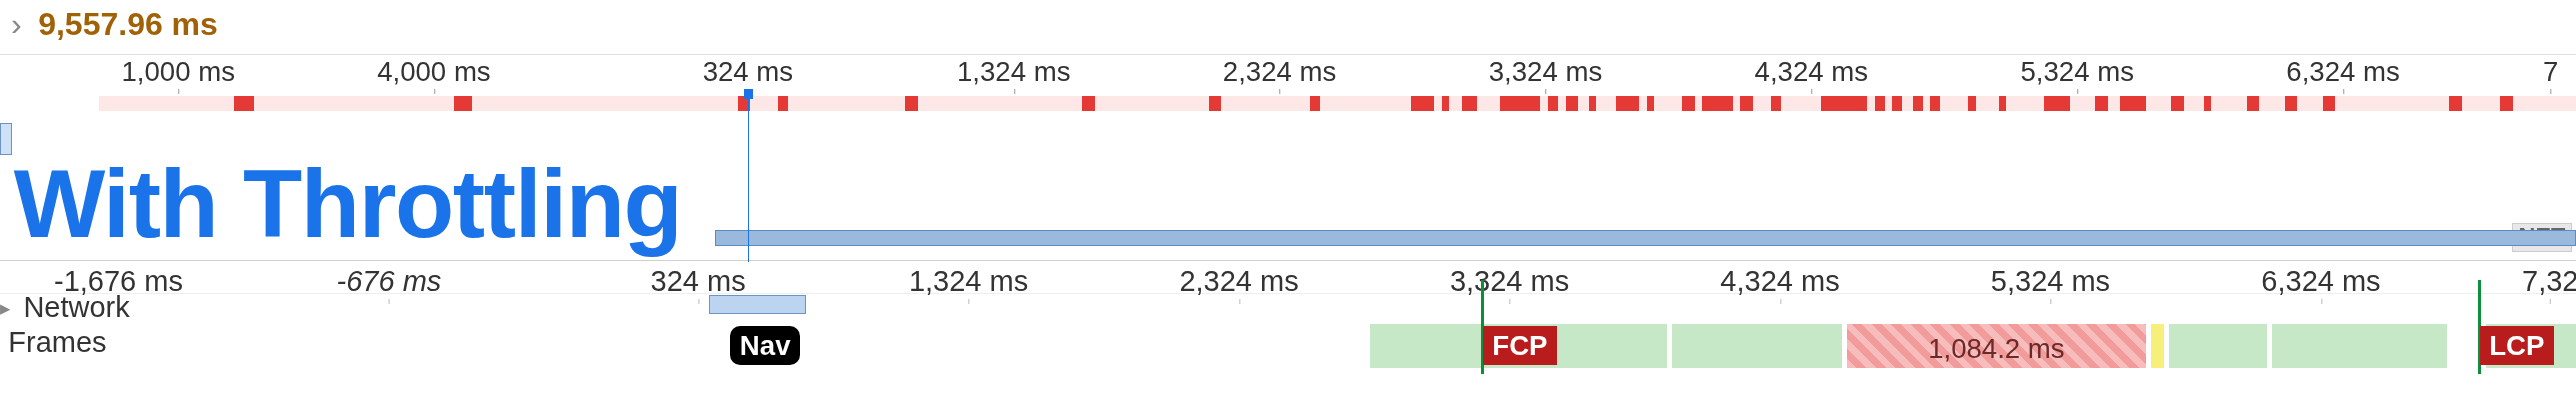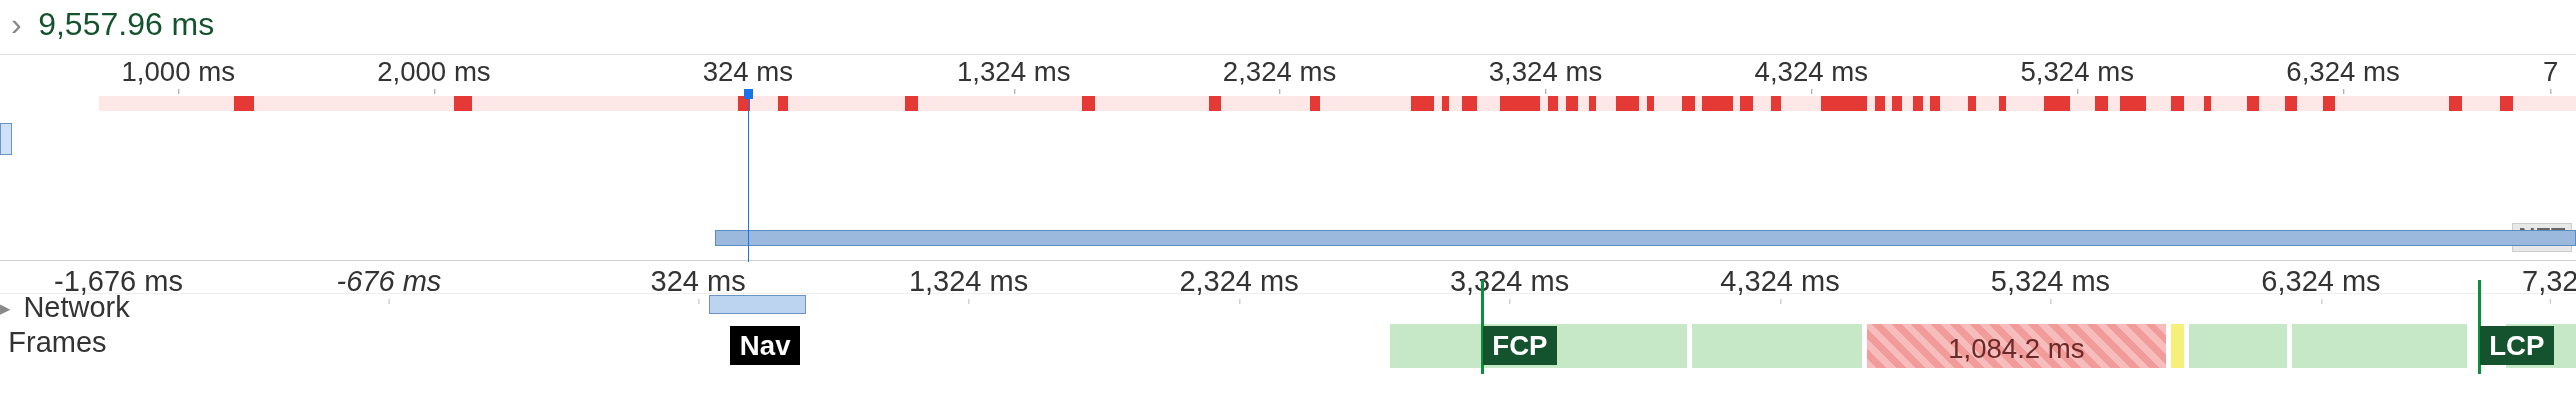--- a/index.html
+++ b/index.html
@@ -2,21 +2,21 @@
 <html style="font-size:11px"><head>
 <meta charset="utf-8">
 <style>
   * { box-sizing: border-box; margin: 0; padding: 0; }
   html, body { width: 2576px; height: 418px; font-family: -apple-system, BlinkMacSystemFont, "Segoe UI", Helvetica, Arial, sans-serif; background: #fff; overflow: hidden; }
   .wrap { position: relative; width: 2576px; height: 418px; }
 
   
   .breadcrumb { display: flex; align-items: center; gap: 16.5px; padding: 5.5px 11px 11px 11px; font-size: 32px; color: #333; }
   .breadcrumb .chev { color: #888; font-weight: 400; }
-  .breadcrumb .sel { color: #14532d; font-weight: 400; }
+  .breadcrumb .sel { color: #a16207; font-weight: 700; }
 
   
   .overview { position: relative; width: 100%; height: 207px; border-top: 0.7px solid #e0e0e0; border-bottom: 0.7px solid #d0d0d0; padding-left: 44px; }
   .ov-ruler { position: relative; height: 39px; width: 100%; }
   .ov-ruler .tick { position: absolute; top: 1.4px; font-size: 27.6px; color: #333; transform: translateX(-50%); white-space: nowrap; }
   .ov-ruler .tick::after { content:""; position:absolute; left:50%; top:33px; width:0.7px; height:5.5px; background:#999; }
 
   .ov-body { position: relative; height: 168px; width: 100%; }
   .longtask-row { position: absolute; top: 0; left: 0; right: 0; height: 20.7px; }
   .longtask-bg { position: absolute; left: 55px; right: 0; top: 2.8px; height: 15px; background: #fde7e7; }
@@ -42,47 +42,47 @@
   .dt-ruler .tick::after { content:""; position:absolute; left:50%; top:34px; width:0.7px; height:5.5px; background:#bbb; }
 
   .dt-rows { position: relative; }
   .row-label { position: absolute; left: 8.3px; font-size: 29px; color: #333; }
   .disclosure { position:absolute; left:0px; color:#888; font-size:20.7px; }
   .network-row { position: relative; height: 26px; }
   .net-slim { position: absolute; left: 709px; width: 97px; top: 1.4px; height: 19.3px; background: #bcd4f0; border: 1.4px solid #6b93c4; }
 
   .frames-row { position: relative; height: 54px; }
   .marker-line { position: absolute; top: -40px; bottom: 0; width: 2.8px; background: #0a8f3c; }
-  .frame-block { position: absolute; top: 4.1px; height: 44px; margin-left: 20px; }
+  .frame-block { position: absolute; top: 4.1px; height: 44px; }
   .fb-green { background: #c6e8c6; }
   .fb-red { background: repeating-linear-gradient(45deg, #f7bdbd, #f7bdbd 6.9px, #f29b9b 6.9px, #f29b9b 13.8px); }
   .fb-yellow { background: #f6f07a; }
   .fb-label { position: absolute; top: 9.7px; font-size: 27.6px; color: #6a2a2a; white-space: nowrap; left: 50%; transform: translateX(-50%); }
 
   .badge { position: absolute; top: 6.9px; height: 39px; padding: 0 9.7px; color: #fff; font-size: 27.6px; font-weight: 600; display: flex; align-items: center; }
   .badge-black { background: #000; }
-  .badge-green { background: #14532d; }
+  .badge-green { background: #b91c1c; }
   .left-edge-box { position:absolute; left:0; top:123px; width:12.4px; height:32px; background:#cfe1f7; border:1.4px solid #6b93c4; }
 </style>
 </head>
 <body>
 
 <div class="wrap">
 
   <div class="breadcrumb">
     <span class="chev">›</span>
     <span class="sel">9,557.96 ms</span>
   </div>
 
   <div class="left-edge-box"></div>
 
   <div class="overview">
     <div class="ov-ruler" id="ov-ruler">
         <span class="tick" style="left: 5.3%;">1,000 ms</span>
-        <span class="tick" style="left: 15.4%;">2,000 ms</span>
+        <span class="tick" style="left: 15.4%;">4,000 ms</span>
         <span class="tick" style="left: 27.8%;">324 ms</span>
         <span class="tick" style="left: 38.3%;">1,324 ms</span>
         <span class="tick" style="left: 48.8%;">2,324 ms</span>
         <span class="tick" style="left: 59.3%;">3,324 ms</span>
         <span class="tick" style="left: 69.8%;">4,324 ms</span>
         <span class="tick" style="left: 80.3%;">5,324 ms</span>
         <span class="tick" style="left: 90.8%;">6,324 ms</span>
         <span class="tick" style="left: 99%;">7</span>
       </div>
     <div class="ov-body">
@@ -128,20 +128,21 @@
             <div class="lt-mark" style="left: 95%; width: 0.5%;"></div>
             <div class="lt-mark" style="left: 97%; width: 0.5%;"></div>
           </div>
       </div>
       <div class="net-row">
         <div class="net-label">NET</div>
         <div class="net-bar" id="net-bar" style="left: 26.5%; right: 0%;"></div>
       </div>
       <div class="ov-cursor" id="ov-cursor" style="left: 27.8%;"></div>
     </div>
+    <div class="annotation">With Throttling</div>
   </div>
 
   <div class="detail">
     <div class="dt-ruler" id="dt-ruler">
         <span class="tick" style="left: 4.6%;">-1,676 ms</span>
         <span class="tick" style="left: 15.1%; font-style: italic;">-676 ms</span>
         <span class="tick" style="left: 27.1%;">324 ms</span>
         <span class="tick" style="left: 37.6%;">1,324 ms</span>
         <span class="tick" style="left: 48.1%;">2,324 ms</span>
         <span class="tick" style="left: 58.6%;">3,324 ms</span>
@@ -164,21 +165,21 @@
             <div class="frame-block fb-red" style="left: 71.7%; width: 11.6%;">
               <span class="fb-label">1,084.2 ms</span>
             </div>
             <div class="frame-block fb-yellow" style="left: 83.5%; width: 0.5%;"></div>
             <div class="frame-block fb-green" style="left: 84.2%; width: 3.8%;"></div>
             <div class="frame-block fb-green" style="left: 88.2%; width: 6.8%;"></div>
             <div class="frame-block fb-green" style="left: 96.5%; width: 3.5%;"></div>
           </div>
         <div class="marker-line" id="fcp-line" style="left: 57.5%;"></div>
         <div class="marker-line" id="lcp-line" style="left: 96.2%;"></div>
-        <div class="badge badge-black" id="nav-badge" style="left: calc(28.4% - 1.4px);">Nav</div>
+        <div class="badge badge-black" id="nav-badge" style="left: calc(28.4% - 1.4px); border-radius: 10px;">Nav</div>
         <div class="badge badge-green" id="fcp-badge" style="left: calc(57.5% + 1.4px);">FCP</div>
         <div class="badge badge-green" id="lcp-badge" style="left: calc(96.2% + 1.4px);">LCP</div>
       </div>
     </div>
   </div>
 
 </div>
 
 
 </body></html>

